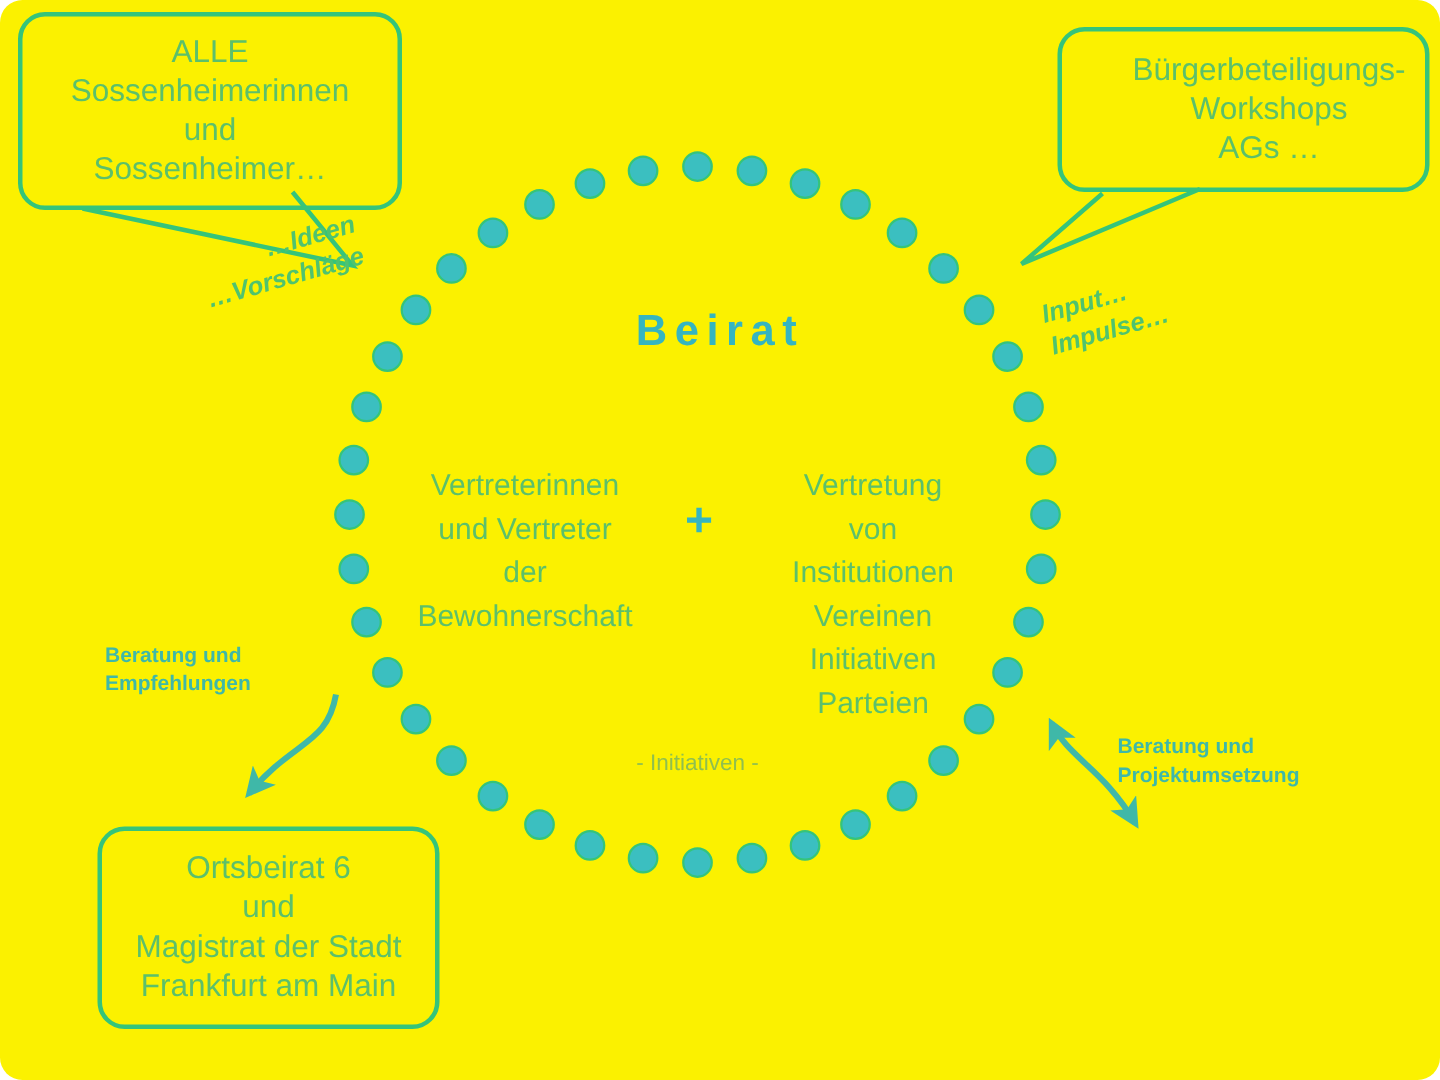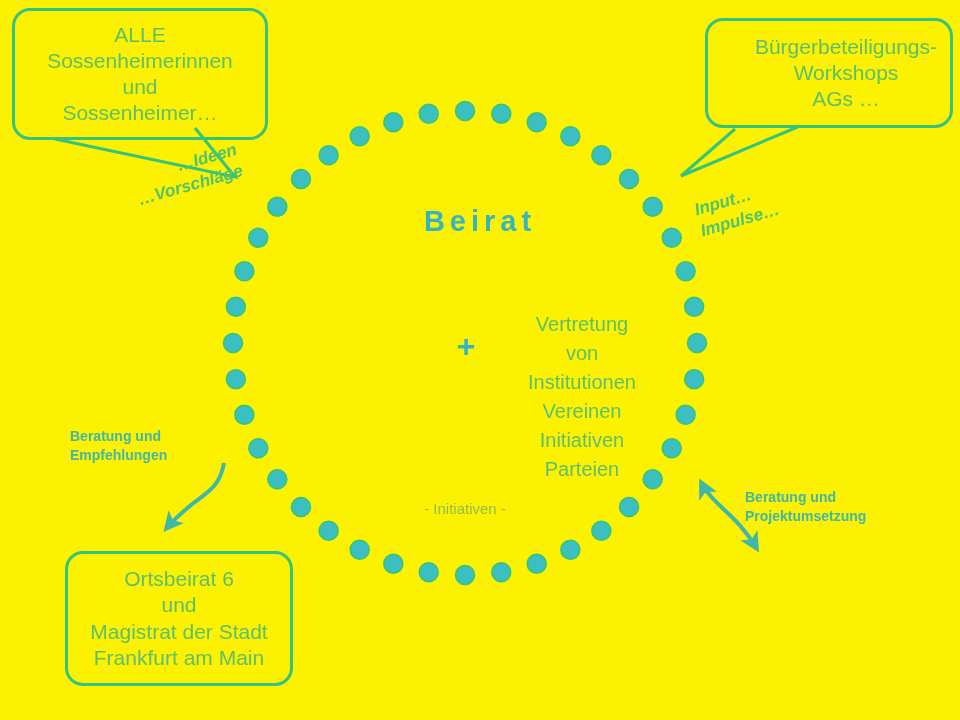--- a/index.html
+++ b/index.html
@@ -7,20 +7,21 @@
     padding: 0;
     background: #ffffff;
   }
   #stage {
     position: relative;
     width: 960px;
     height: 720px;
     background: #FBF100;
     overflow: hidden;
     font-family: "Liberation Sans", sans-serif;
+    border-radius: 15px;
   }
 
   
   #ring-svg, #arrows-svg, #bubbles-svg {
     position: absolute;
     left: 0; top: 0;
     width: 960px; height: 720px;
     pointer-events: none;
   }
 
@@ -213,20 +214,24 @@
   <div class="box" id="box-ortsbeirat">
     <span class="txt">Ortsbeirat 6
 und
 Magistrat der Stadt
 Frankfurt am Main</span>
   </div>
 
 
   <div id="title-beirat">Beirat</div>
 
+  <div id="col-left">Vertreterinnen
+und Vertreter
+der
+Bewohnerschaft</div>
   <div id="plus-sign">+</div>
   <div id="col-right">Vertretung
 von
 Institutionen
 Vereinen
 Initiativen
 Parteien</div>
   <div id="stimmrecht">- Initiativen -</div>
 
   <div class="rot-label" id="lbl-ideen">…Ideen

